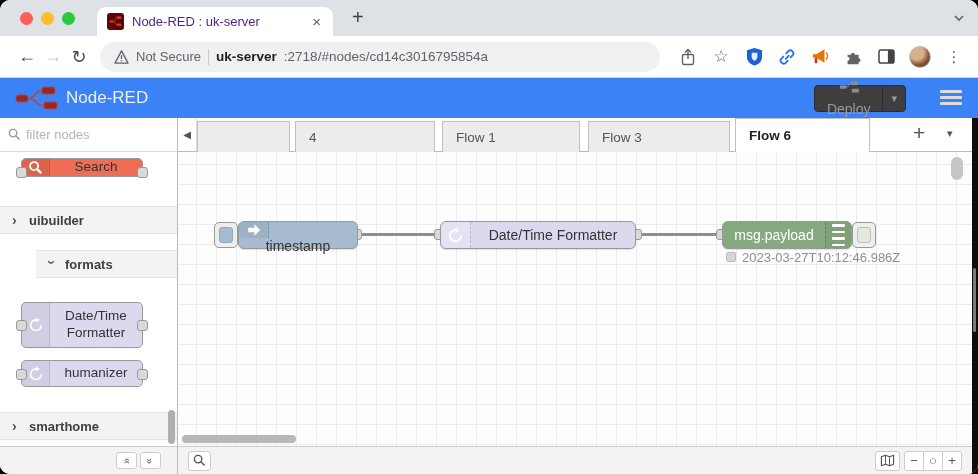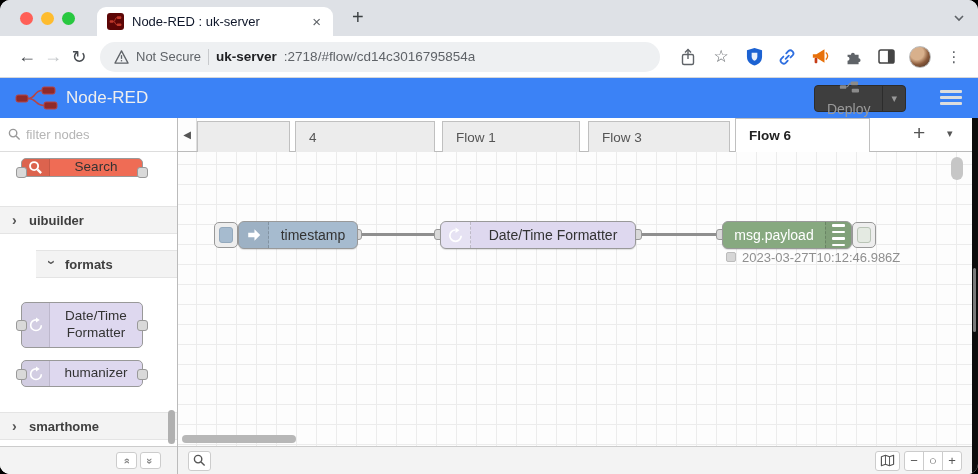--- a/index.html
+++ b/index.html
@@ -6,21 +6,21 @@
   html,body { width:978px; height:474px; background:#000; font-family:"Liberation Sans","DejaVu Sans",sans-serif; }
   .window { width:978px; height:474px; border-radius:10px; overflow:hidden; display:flex; flex-direction:column; background:#fff; }
 
   
   .tabbar { height:36px; background:#dee1e6; position:relative; flex:none; }
   .traffic { position:absolute; left:20px; top:12px; display:flex; gap:8px; }
   .light { width:13px; height:13px; border-radius:50%; }
   .light.red{ background:#ff5f57; } .light.yellow{ background:#febc2e; } .light.green{ background:#28c840; }
   .chrome-tab { position:absolute; left:97px; top:7px; width:236px; height:29px; background:#fff; border-radius:9px 9px 0 0; display:flex; align-items:center; padding:0 8px 0 10px; }
   .favicon { width:17px; height:17px; border-radius:3px; background:#5c0606; flex:none; display:flex; align-items:center; justify-content:center; }
-  .tab-title { font-size:13px; color:#0f172a; margin-left:8px; flex:1; white-space:nowrap; overflow:hidden; }
+  .tab-title { font-size:13px; color:#4c1d95; margin-left:8px; flex:1; white-space:nowrap; overflow:hidden; }
   .tab-close { font-size:15px; color:#5f6368; padding:0 4px; cursor:default; }
   .new-tab { position:absolute; left:346px; top:6px; font-size:20px; color:#3c4043; font-weight:300; padding:0 6px; }
   .tab-chevron { position:absolute; right:14px; top:13px; width:10px; height:10px; }
   .tab-chevron svg { display:block; }
 
   
   .toolbar { height:42px; background:#fff; border-bottom:1px solid #d5d7da; display:flex; align-items:center; padding:0 10px 0 14px; flex:none; }
   .nav-glyph { font-size:18px; color:#474b50; width:26px; text-align:center; }
   .nav-glyph.disabled { color:#c3c6c9; }
   .omnibox { width:560px; height:30px; background:#eef0f2; border-radius:15px; display:flex; align-items:center; padding:0 14px; margin-left:8px; gap:7px; }
@@ -142,21 +142,21 @@
     <span class="nav-glyph">↻</span>
     <div class="omnibox">
       <svg width="15" height="14" viewBox="0 0 16 15">
           <path d="M8 1 L15 14 H1 Z" fill="none" stroke="#5f6368" stroke-width="1.4" stroke-linejoin="round"></path>
           <rect x="7.3" y="5.5" width="1.4" height="4" fill="#5f6368"></rect>
           <rect x="7.3" y="10.8" width="1.4" height="1.4" fill="#5f6368"></rect>
         </svg>
       <span class="sec-label">Not Secure</span>
       <div class="omni-div"></div>
       <span class="url-host">uk-server</span>
-      <span class="url-rest">:2718/#flow/cd14c3016795854a</span>
+      <span class="url-rest">:2718/#nodes/cd14c3016795854a</span>
     </div>
     <div class="tb-icons">
       <div class="tb-ic">
         <svg width="16" height="18" viewBox="0 0 16 18">
             <rect x="2.5" y="6.5" width="11" height="10" rx="1.5" fill="none" stroke="#5f6368" stroke-width="1.4"></rect>
             <line x1="8" y1="1.5" x2="8" y2="11" stroke="#5f6368" stroke-width="1.4"></line>
             <polyline points="5,4.5 8,1.5 11,4.5" fill="none" stroke="#5f6368" stroke-width="1.4"></polyline>
           </svg>
       </div>
       <div class="tb-ic">
@@ -324,21 +324,21 @@
 
       <div class="canvas">
 
         <div class="wire" style="left:180px; top:81px; width:84px;"></div>
         <div class="wire" style="left:458px; top:81px; width:86px;"></div>
 
         <div class="side-btn" style="left:36px; top:70px;">
           <div class="inner" style="background:#a6bbcf; border:1px solid #93a9bd;"></div>
         </div>
         <div class="port" style="left:173px; top:77px;"></div>
-        <div class="cnode" style="left:60px; top:69px; width:120px; background:#a6bbcf;">
+        <div class="cnode" style="left:60px; top:69px; width:120px; background:#a6bbcf;flex-direction:column;">
           <div class="icon-sec">
             <svg width="16" height="16" viewBox="0 0 18 18">
                 <path d="M2.5 6.5 h7 V2.5 l6.5 6.5 -6.5 6.5 v-4 h-7 Z" fill="#fff"></path>
               </svg>
           </div>
           <div class="clabel">timestamp</div>
         </div>
 
         <div class="port" style="left:256px; top:77px;"></div>
         <div class="port" style="left:453px; top:77px;"></div>

